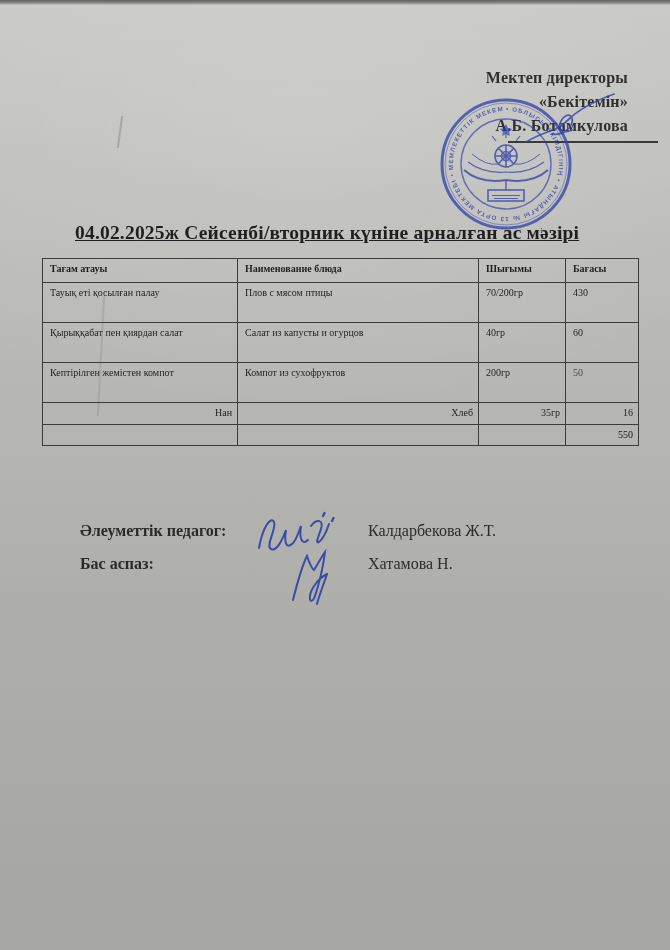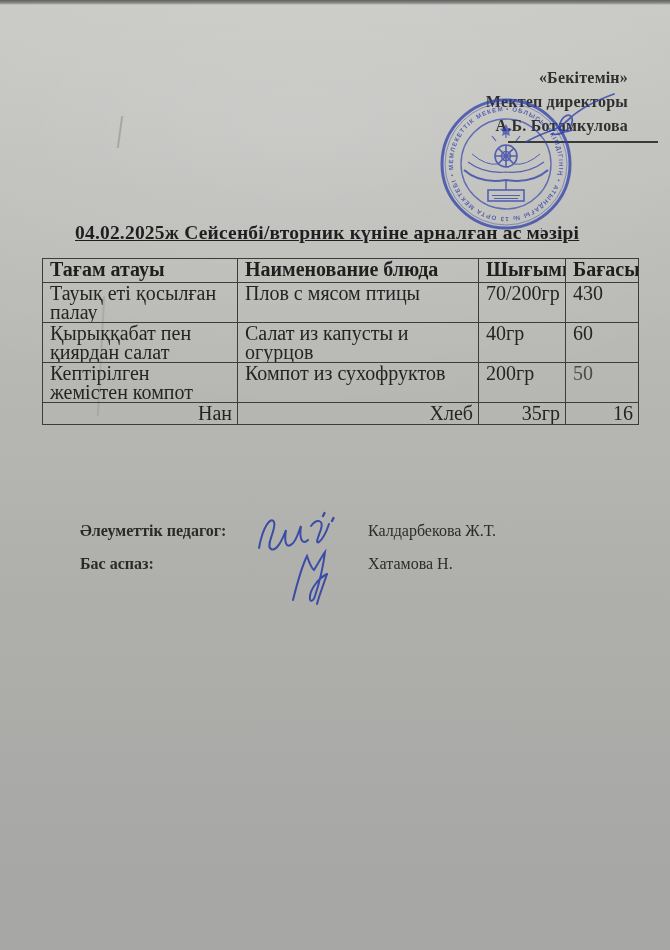--- a/index.html
+++ b/index.html
@@ -19,21 +19,21 @@
     font-weight:bold; font-size:16px; line-height:24px; color:#30302e; letter-spacing:.2px;}
   .sig-line{position:absolute; left:508px; top:141px; width:150px; height:2px; background:#3a3a38;}
   
   .stamp{position:absolute; left:436px; top:94px; width:140px; height:140px; opacity:.88;}
   .director-scribble{position:absolute; left:512px; top:84px; width:150px; height:66px;}
   
   .title{position:absolute; left:75px; top:222px; width:560px;
     font-size:19.5px; font-weight:bold; color:#1f1f1f; letter-spacing:.2px;text-decoration:underline;}
   
   table.menu{position:absolute; left:42px; top:258px; width:596px;
-    border-collapse:collapse; table-layout:fixed; font-size:20px; color:#242424;}
+    border-collapse:collapse; table-layout:fixed; font-size:10px; color:#242424;}
   table.menu col.c1{width:195px;} table.menu col.c2{width:241px;}
   table.menu col.c3{width:87px;}  table.menu col.c4{width:73px;}
   table.menu th, table.menu td{
     border:1.6px solid #3c3c3a; padding:1px 5px 1px 7px;
     vertical-align:top; text-align:left; line-height:18.5px; font-weight:normal;
     overflow:hidden;}
   table.menu thead th{font-weight:bold; height:21px; color:#1f1f1f;}
   tr.r-tall td{height:37px;}
   tr.r-short td{height:18px;text-align:right;}
   td.total-cell{font-weight:bold; color:#171717;}
@@ -47,22 +47,22 @@
 </style>
 </head>
 <body>
 
 <div class="page">
   <div class="top-edge"></div>
   <div class="scratch" style="left:119px;top:116px;width:2px;height:32px;transform:rotate(8deg);"></div>
   <div class="scratch" style="left:100px;top:296px;width:2px;height:120px;transform:rotate(3deg);opacity:.35;"></div>
 
   <div class="approval">
+    <div>Мектеп директоры</div>
     <div>«Бекітемін»</div>
-    <div>Мектеп директоры</div>
     <div>А.Б. Ботамкулова</div>
   </div>
   <div class="sig-line"></div>
 
   <svg class="director-scribble" viewBox="0 0 150 66">
     <g fill="none" stroke="#3144a6" stroke-width="1.8" stroke-linecap="round" opacity="0.8">
       <path d="M14,58 C34,46 44,48 56,36 C66,26 80,18 102,10"></path>
       <path d="M40,50 C52,52 62,42 60,34 C58,28 50,32 48,40 C46,46 52,50 60,46"></path>
     </g>
   </svg>
@@ -137,20 +137,26 @@
         <td>Компот из сухофруктов</td>
         <td>200гр</td>
         <td class="faint">50</td>
       </tr>
       <tr class="r-short">
         <td>Нан</td>
         <td>Хлеб</td>
         <td>35гр</td>
         <td>16</td>
       </tr>
+      <tr class="r-short">
+        <td></td>
+        <td></td>
+        <td></td>
+        <td class="total-cell">550</td>
+      </tr>
     </tbody>
   </table>
 
   <div class="sig-label row1">Әлеуметтік педагог:</div>
   <div class="sig-name row1">Калдарбекова Ж.Т.</div>
   <div class="sig-label row2">Бас аспаз:</div>
   <div class="sig-name row2">Хатамова Н.</div>
 
   <svg class="handwriting" viewBox="0 0 125 115">
     <g fill="none" stroke="#3144a6" stroke-width="2" stroke-linecap="round" opacity=".92">

